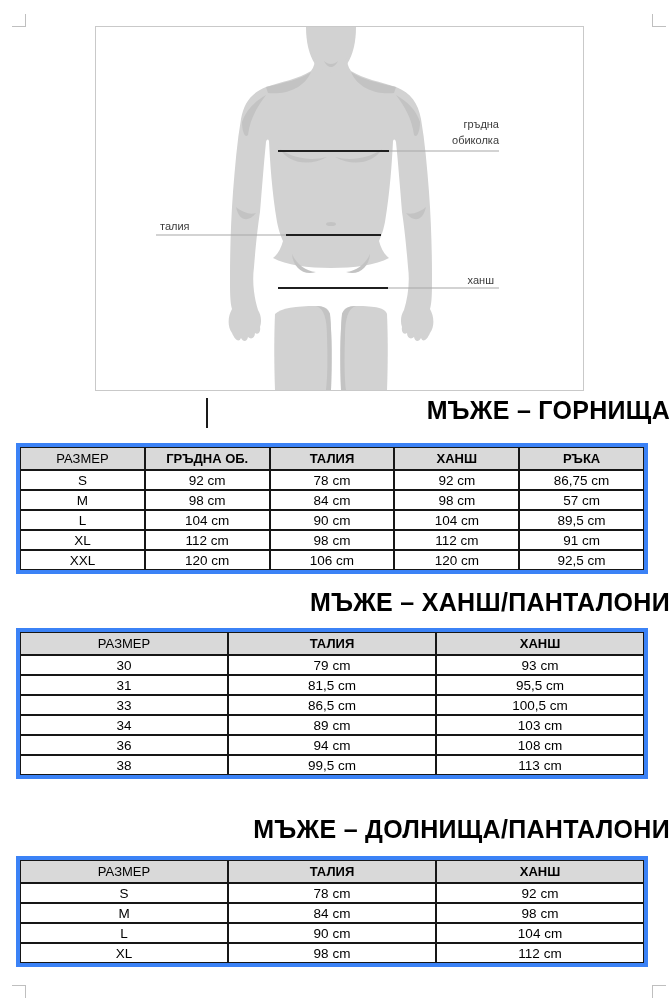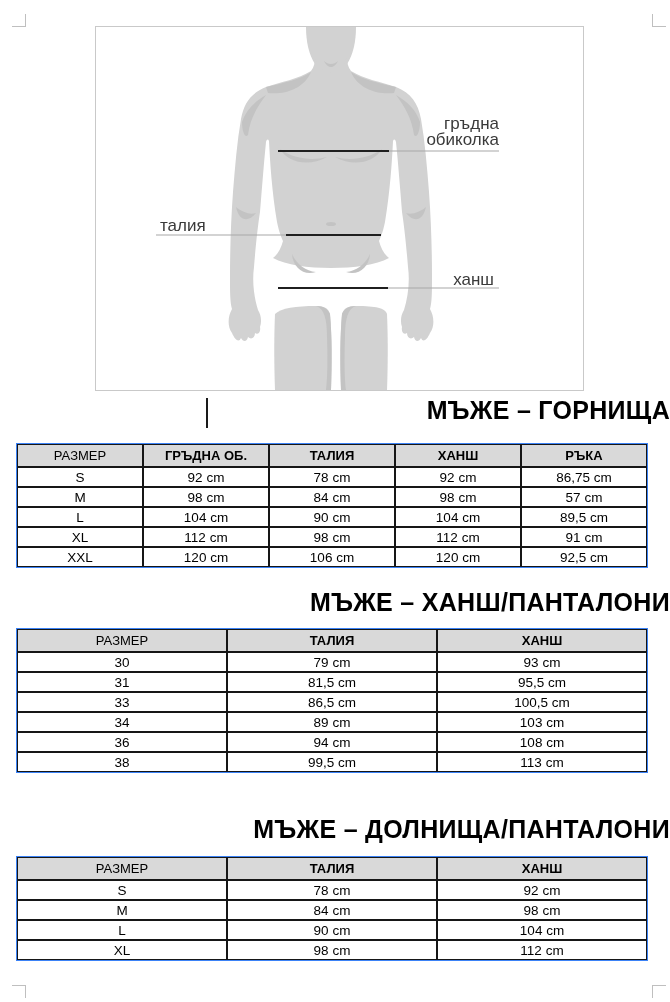--- a/index.html
+++ b/index.html
@@ -14,41 +14,41 @@
   .mark.bl{left:12px;top:985px;border-right:1px solid #bfbfbf;border-top:1px solid #bfbfbf;}
   .mark.br{left:652px;top:985px;border-left:1px solid #bfbfbf;border-top:1px solid #bfbfbf;}
 
   
   .diagram{
     position:absolute;left:95px;top:26px;width:487px;height:363px;
     border:1px solid #c9c9c9;box-sizing:content-box;background:#fff;
   }
   .diagram svg{position:absolute;left:0;top:0;}
   .diag-label{
-    position:absolute;font-size:17px;line-height:16px;color:#3a3a3a;white-space:nowrap;
+    position:absolute;font-size:11px;line-height:16px;color:#3a3a3a;white-space:nowrap;
   }
   .lbl-chest{right:84px;top:89px;text-align:right;}
   .lbl-waist{left:64px;top:191px;}
   .lbl-hips{right:89px;top:245px;text-align:right;}
 
   
   .sec-title{
     position:absolute;left:0;right:0;margin:0;text-align:right;
     font-size:25px;font-weight:bold;letter-spacing:0.3px;color:#000;
   }
   #title-0{top:396px;}
   #title-1{top:588px;}
   #title-2{top:815px;}
   .text-cursor{position:absolute;left:206px;top:398px;width:1.5px;height:30px;background:#1a1a1a;}
 
   
   table.size-table{
     position:absolute;left:16px;width:632px;table-layout:fixed;
     border-collapse:separate;border-spacing:0;background:#fff;
-    border:1px solid #3b82f6;
+    border:4px solid #3b82f6;
   }
   #table-0{top:443px;}
   #table-1{top:628px;}
   #table-2{top:856px;}
   .size-table th,.size-table td{
     border:1px solid #161616;text-align:center;vertical-align:middle;
     padding:0 2px;overflow:hidden;white-space:nowrap;
   }
   .size-table th{background:#d9d9d9;font-weight:bold;font-size:13px;height:21px;}
   .size-table th.col-size{font-weight:normal;}

